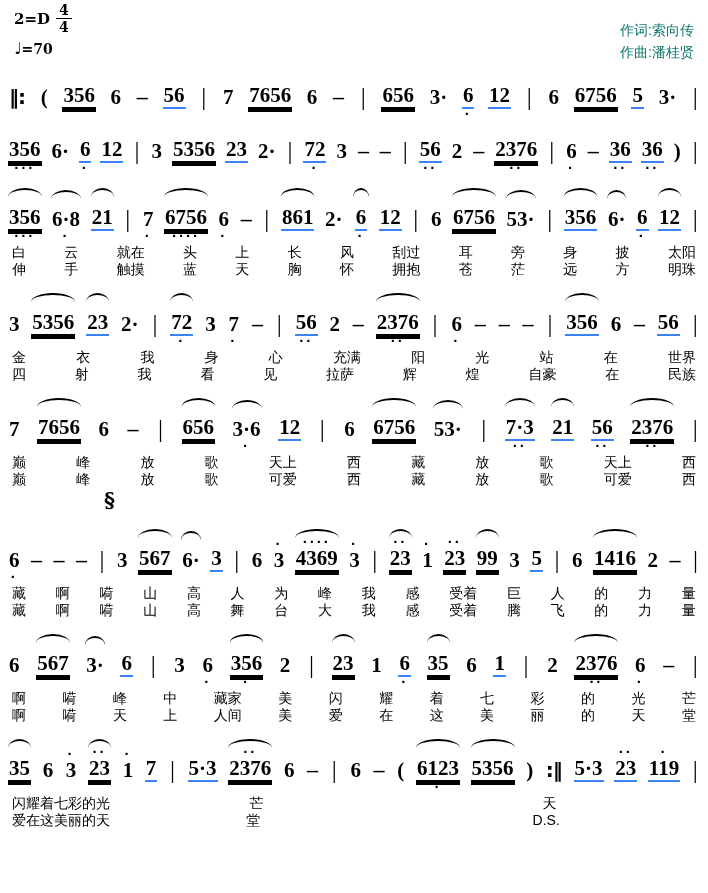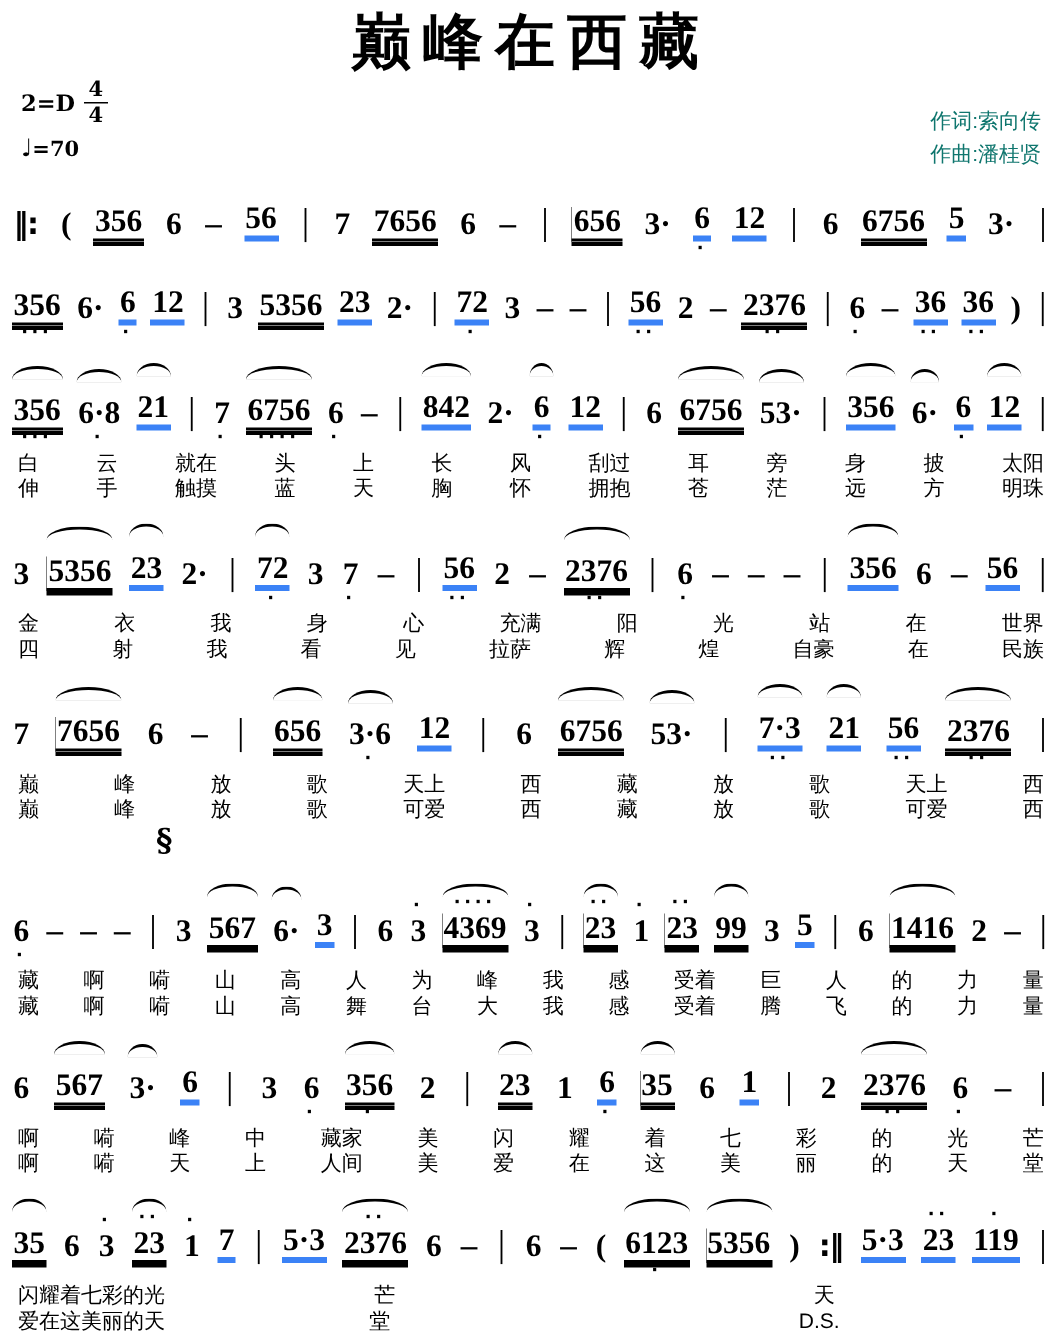--- a/index.html
+++ b/index.html
@@ -28,41 +28,40 @@
              margin-bottom:3px;}
   .tok{display:inline-flex;flex-direction:column;align-items:center;flex:0 0 auto;}
   .slot{display:block;width:100%;text-align:center;}
   .slot-arc{height:7px;}
   .slot-arc.has-arc{border-top:2px solid #000;
       border-radius:50% 50% 0 0 / 100% 100% 0 0;min-width:16px;}
   .slot-hi{height:8px;line-height:7px;font-size:15px;font-weight:700;letter-spacing:2px;}
   .slot-lo{height:10px;line-height:9px;font-size:15px;font-weight:700;letter-spacing:2px;}
   .num{font-family:"Liberation Serif",serif;font-weight:700;font-size:21px;
        line-height:24px;height:24px;padding:0 1px;white-space:nowrap;}
-  .num.u1{border-bottom:4px solid #3b82f6;}
+  .num.u1{border-bottom:2px solid #3b82f6;}
   .num.u2{border-bottom:2px solid #000;box-shadow:0 3px 0 #000;}
   .tok.bar .num{font-size:25px;font-weight:400;padding:0 2px;}
   .tok.rep .num{font-family:"DejaVu Sans",sans-serif;font-size:20px;font-weight:700;
                 letter-spacing:-1px;}
   .tok.dash .num{font-size:22px;}
 
   
   .lyric-row{display:flex;justify-content:space-between;align-items:flex-start;
              font-size:14px;line-height:17px;padding:0 4px;}
   .syl{white-space:nowrap;}
   .spacer{flex:1 1 26px;}
 
   .segno-row{height:26px;padding-left:96px;font-size:21px;font-weight:700;
              font-family:"DejaVu Serif",serif;line-height:24px;}
 </style>
 </head>
 <body>
 
 <div class="page">
-  <div class="title">巅峰在西藏</div>
 
   <div class="meta-row">
     <div class="key-block">
       <div class="key-line">
         <span>2=D</span>
         <span class="ts">
           <span class="numr">4</span>
           <span class="den">4</span>
         </span>
       </div>
@@ -423,21 +422,21 @@
           </span>
           <span class="tok bar">
             <span class="slot slot-arc"></span>
             <span class="slot slot-hi"></span>
             <span class="num">|</span>
             <span class="slot slot-lo"></span>
           </span>
           <span class="tok">
             <span class="slot slot-arc has-arc"></span>
             <span class="slot slot-hi"></span>
-            <span class="num u1">842</span>
+            <span class="num u1">861</span>
             <span class="slot slot-lo"></span>
           </span>
           <span class="tok">
             <span class="slot slot-arc"></span>
             <span class="slot slot-hi"></span>
             <span class="num">2·</span>
             <span class="slot slot-lo"></span>
           </span>
           <span class="tok">
             <span class="slot slot-arc has-arc"></span>

